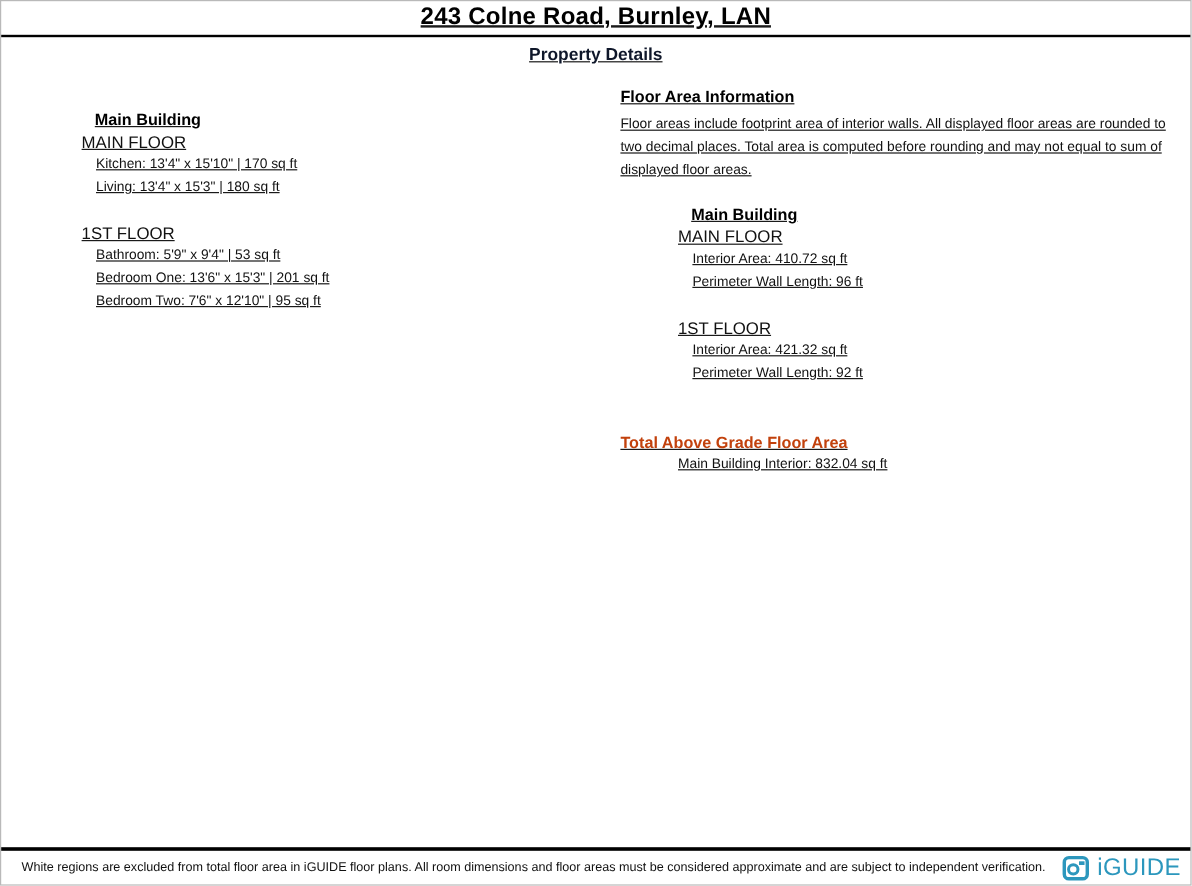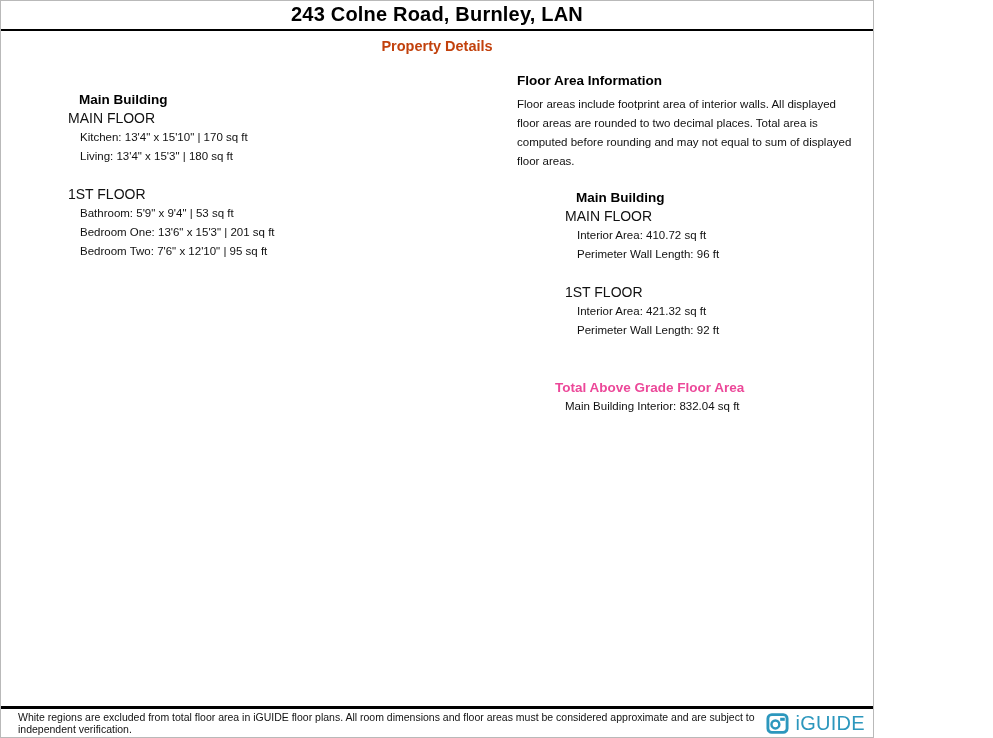--- a/index.html
+++ b/index.html
@@ -6,23 +6,24 @@
   html, body { margin: 0; padding: 0; background: #ffffff; }
   body {
     width: 993px; height: 738px;
     font-family: "Liberation Sans", "DejaVu Sans", sans-serif;
     color: #1a1a1a;
     position: relative;
     overflow: hidden;
   }
   .page {
     position: relative;
-    width: 874px; height: 738px;
+    width: 993px; height: 738px;
     border: 1px solid #b9b9b9;
     background: #ffffff;
+    text-decoration: underline;
   }
   
   .page-title {
     margin: 0;
     padding-top: 2px;
     height: 28px;
     text-align: center;
     font-size: 20px;
     font-weight: bold;
     color: #000;
@@ -31,21 +32,21 @@
   .top-rule {
     border: none;
     border-top: 2.5px solid #000;
     margin: 0;
   }
   .page-subtitle {
     margin: 7px 0 0 0;
     text-align: center;
     font-size: 14.5px;
     font-weight: bold;
-    color: #c2410c;
+    color: #0f172a;
   }
   
   .columns {
     display: flex;
     padding: 0 17px;
     margin-top: 19px;
   }
   .col-left  { width: 499px; padding-right: 29px; }
   .col-right { flex: 1; }
   .section-heading {
@@ -81,25 +82,24 @@
     margin-left: 62px;
     font-size: 11.5px;
     line-height: 19px;
     color: #111;
   }
   .col-right .building-name { margin-left: 38px; }
   .col-right .floor-name    { margin-left: 48px; }
   .col-right .row           { margin-left: 60px; }
   .total-block { margin-top: 38px; }
   .total-heading {
-    margin-left: 38px;
     font-size: 13.5px;
     font-weight: bold;
     line-height: 19px;
-    color: #ec4899;
+    color: #c2410c;
   }
   .total-block .row { margin-left: 48px; }
   
   .footer {
     position: absolute;
     left: 0; right: 0; bottom: 0;
   }
   .footer-rule {
     border: none;
     border-top: 3px solid #000;

